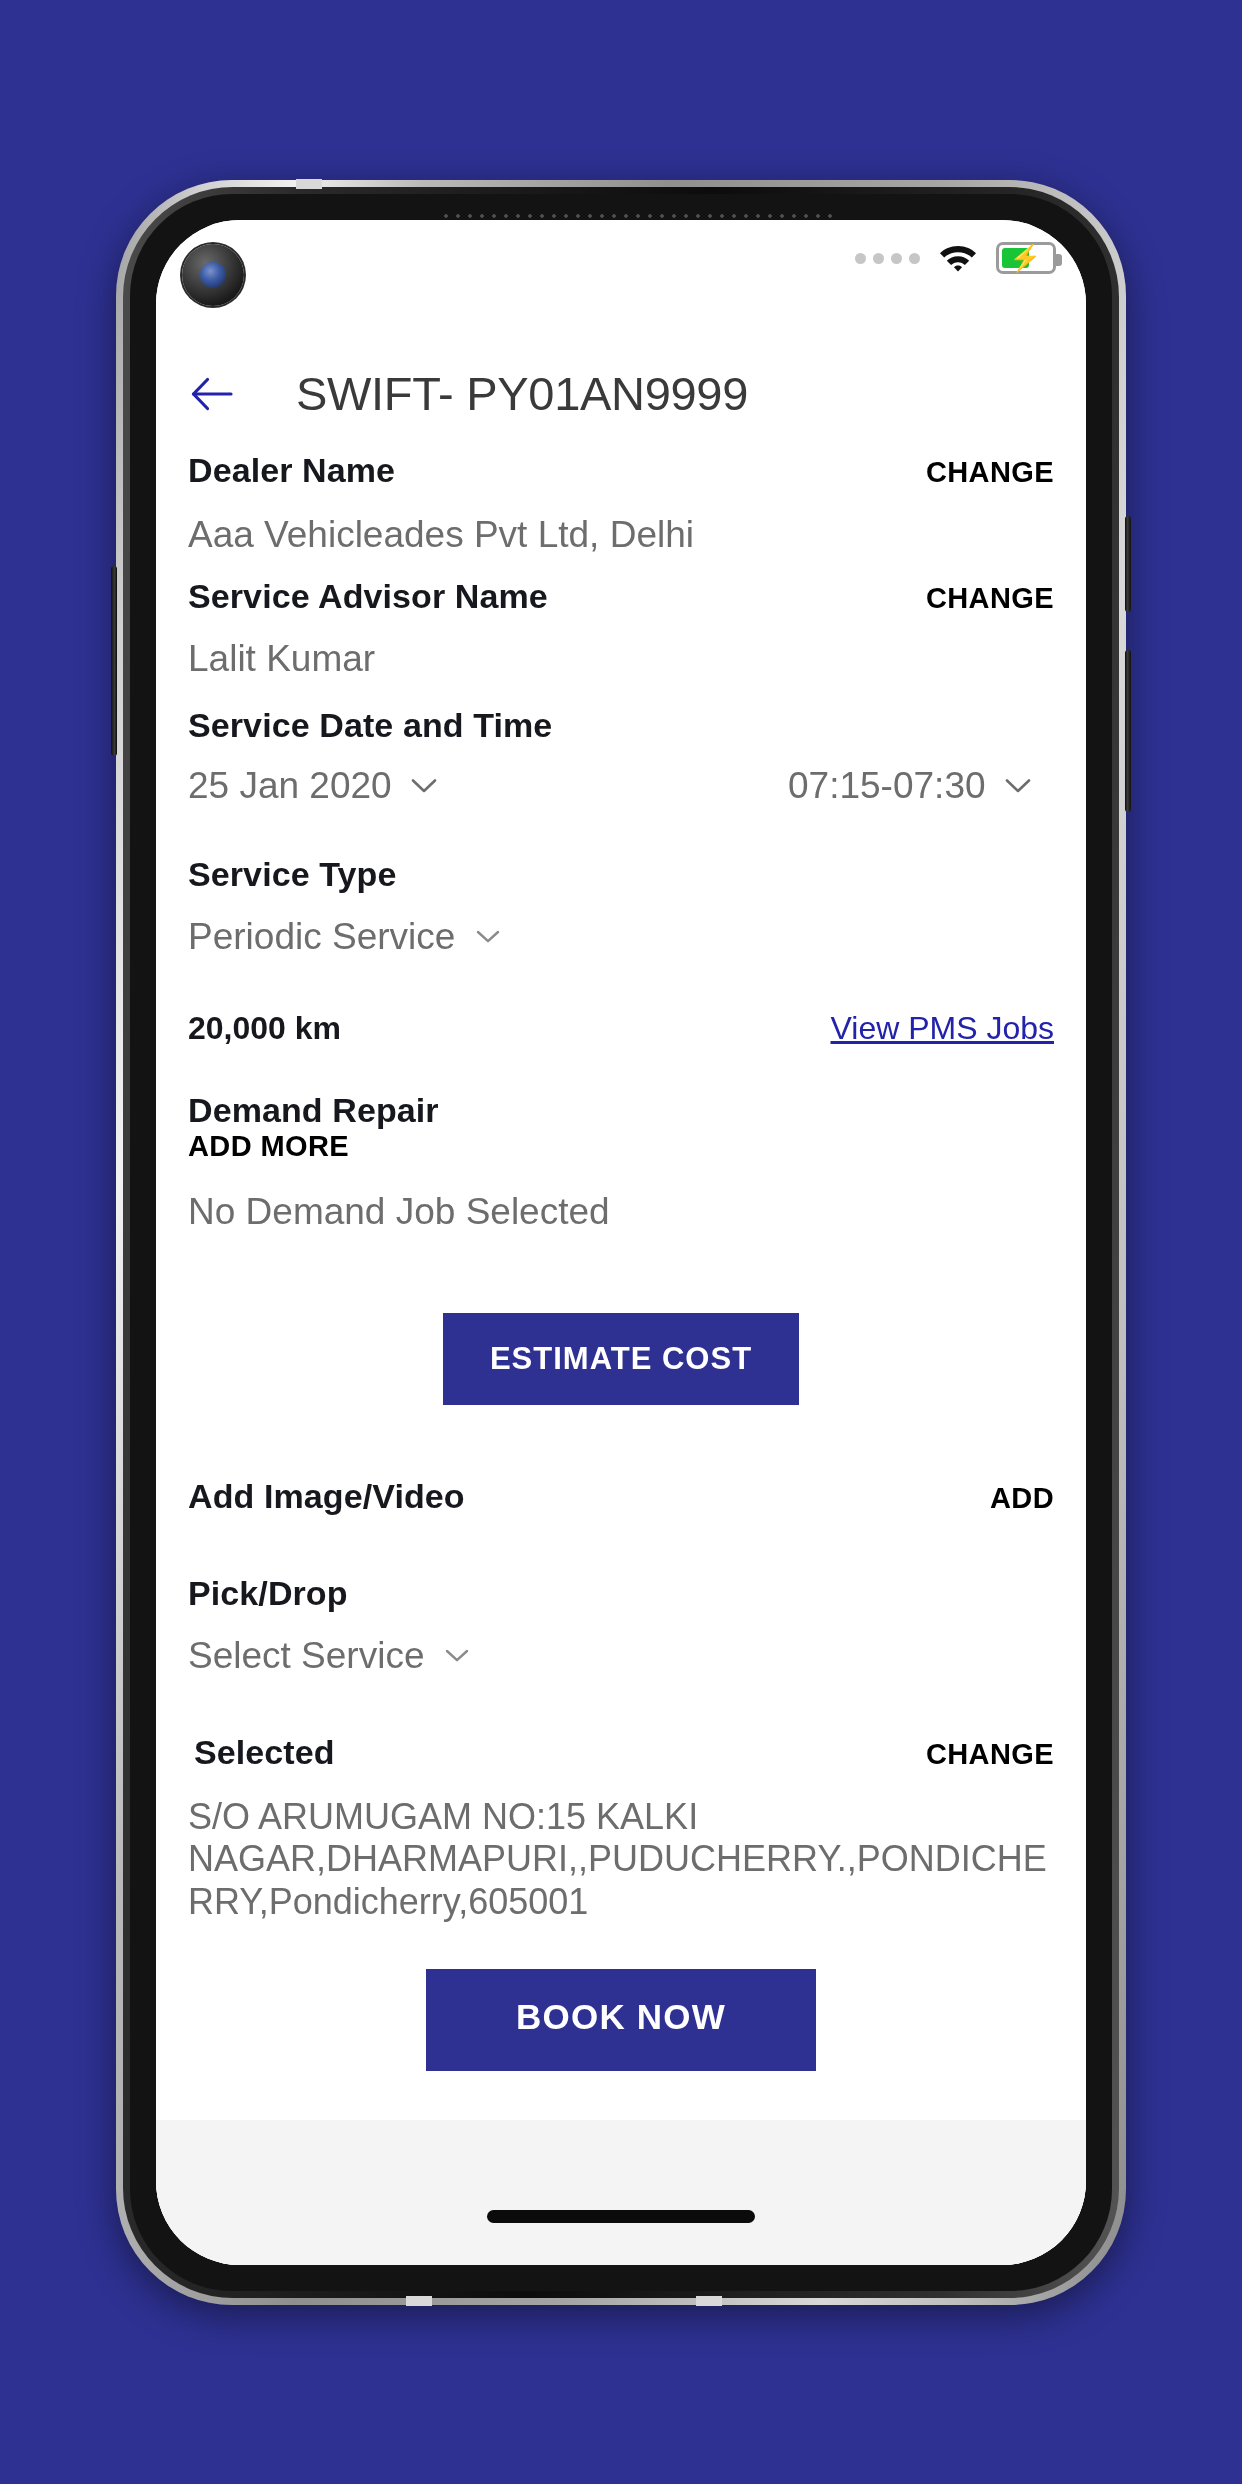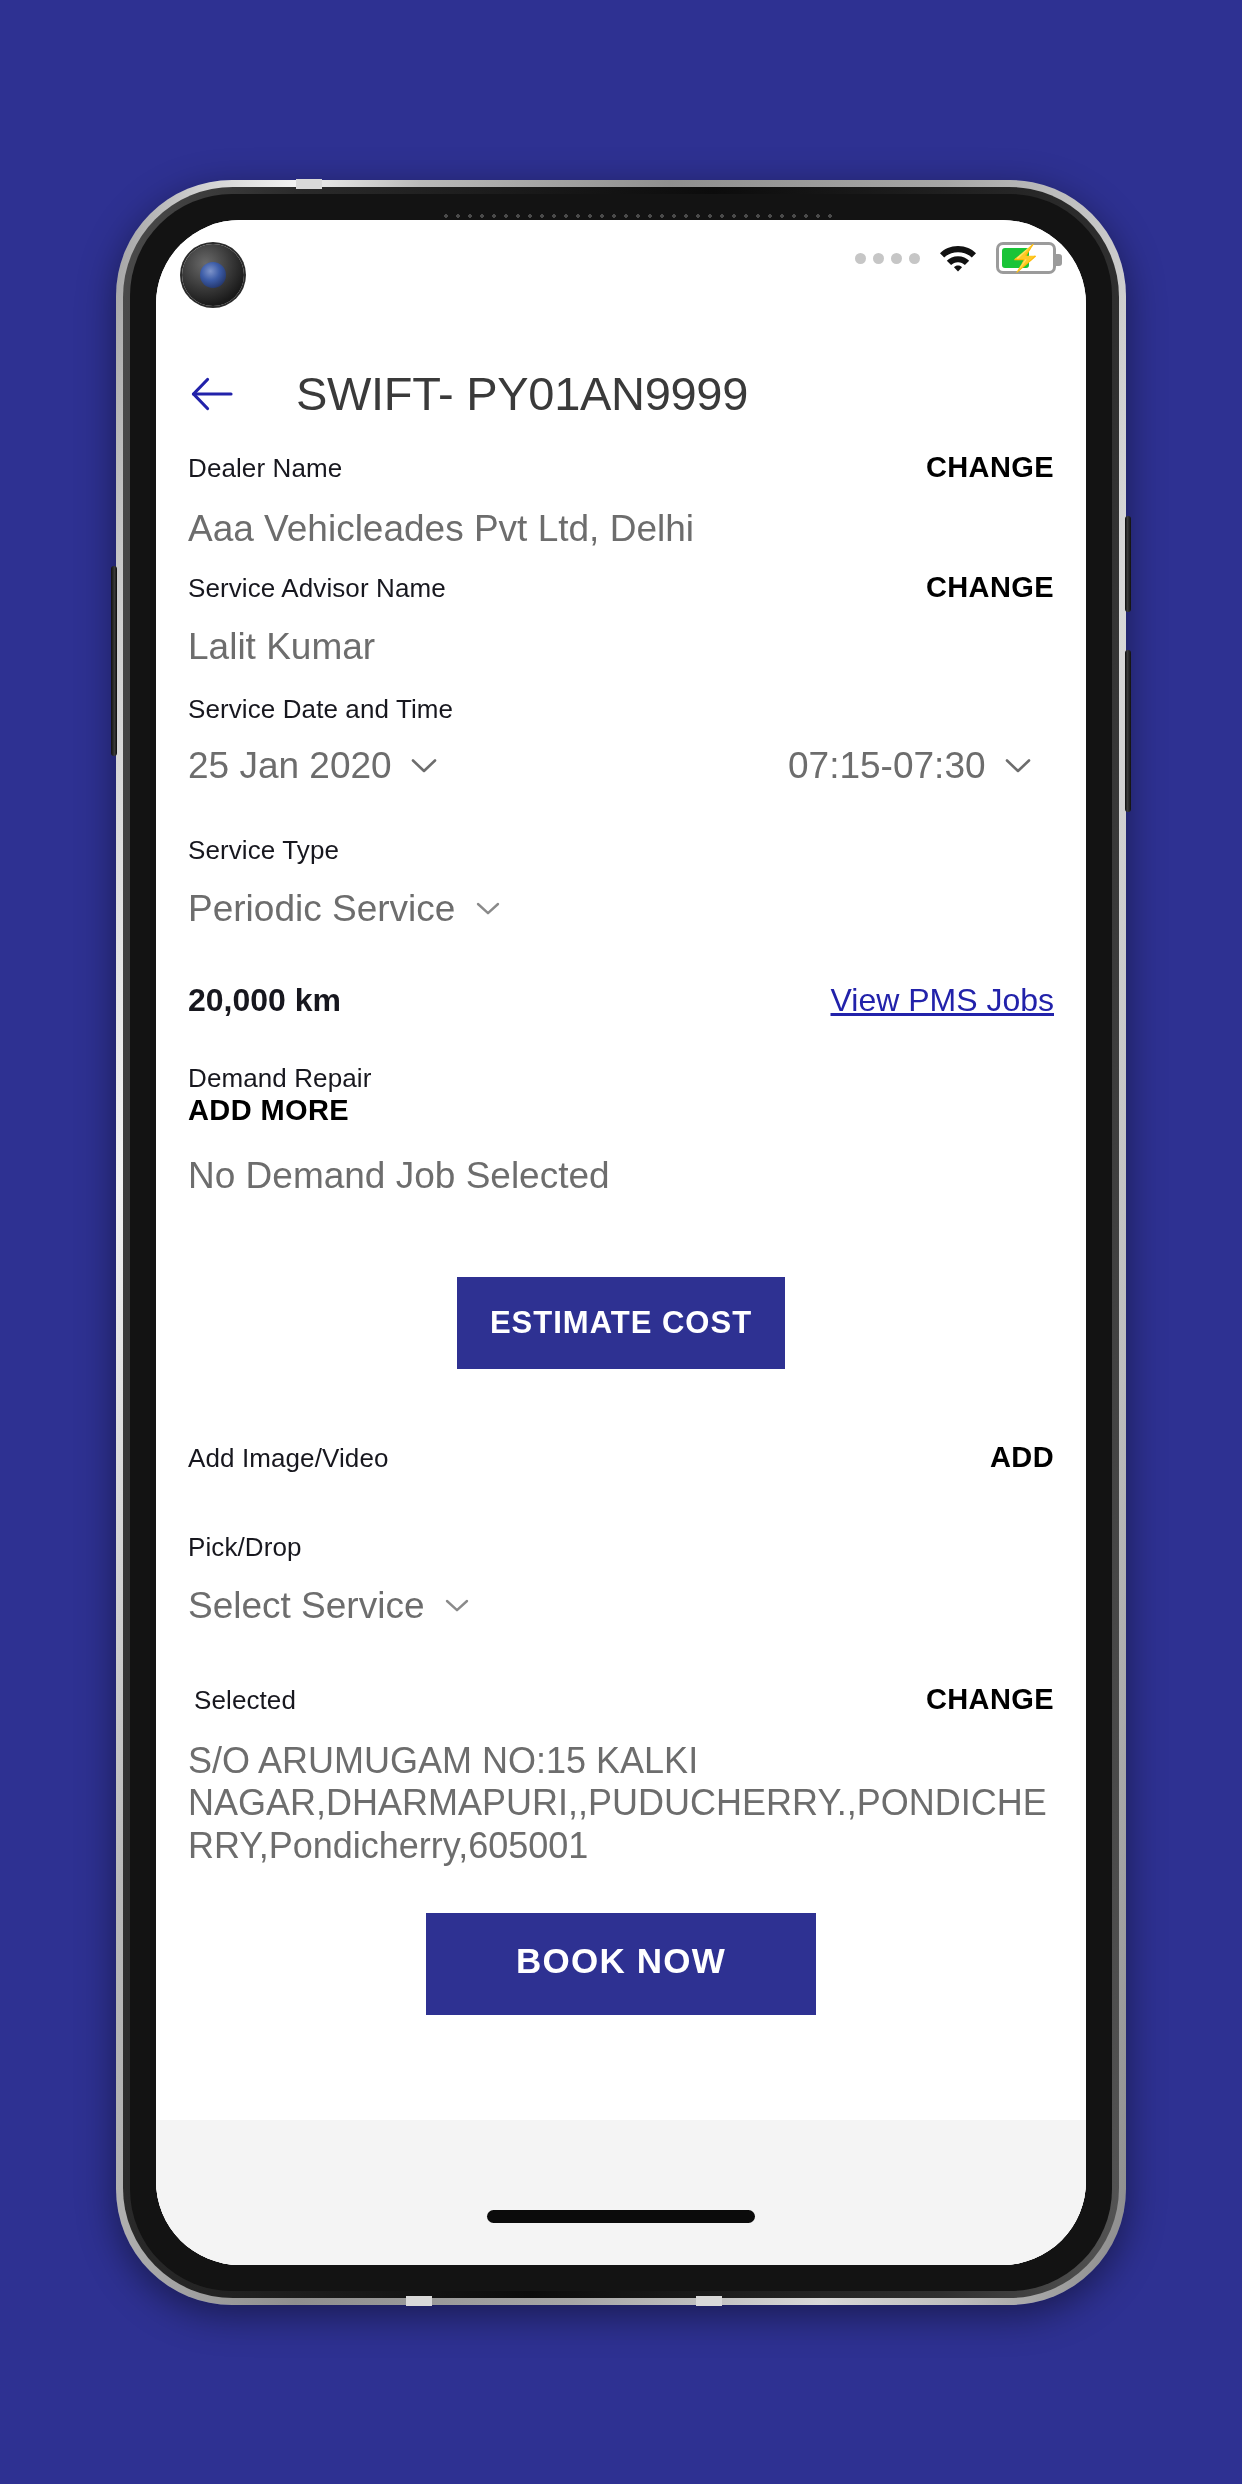--- a/index.html
+++ b/index.html
@@ -154,22 +154,22 @@
   
   .content{
     flex:1 1 auto;
     padding:0 32px;
     overflow:hidden;
   }
   .row{
     display:flex; align-items:baseline; justify-content:space-between;
   }
   .lbl{
-    font-size:26px;
-    font-weight:400;
+    font-size:34px;
+    font-weight:700;
     color:#17171e;
     letter-spacing:.1px;
   }
   .action{
     font-size:29px;
     font-weight:700;
     color:#000000;
     letter-spacing:.4px;
     cursor:pointer;
     white-space:nowrap;
@@ -210,21 +210,21 @@
   .dr-val{ margin-top:28px; }
 
   .btn-wrap{ display:flex; justify-content:center; margin-top:80px; }
   .primary-btn{
     background:#2e3192;
     color:#fff;
     font-size:31px;
     font-weight:700;
     letter-spacing:1px;
     padding:28px 0;
-    width:328px;
+    width:356px;
     text-align:center;
     border:none;
     cursor:pointer;
     font-family:"Liberation Sans", sans-serif;
   }
 
   .aiv-row{ margin-top:72px; }
   .pd-lbl{ margin-top:58px; }
   .pd-val{ margin-top:22px; }
 

